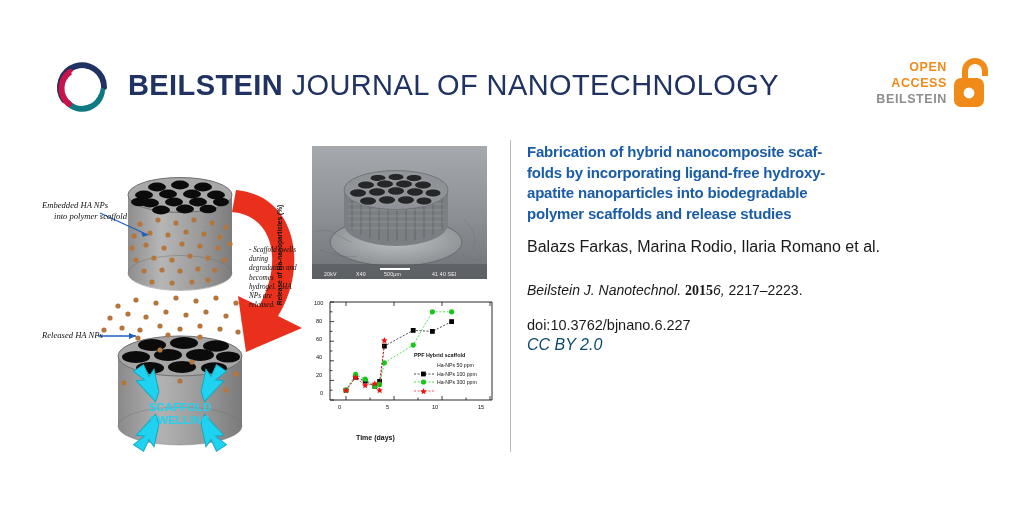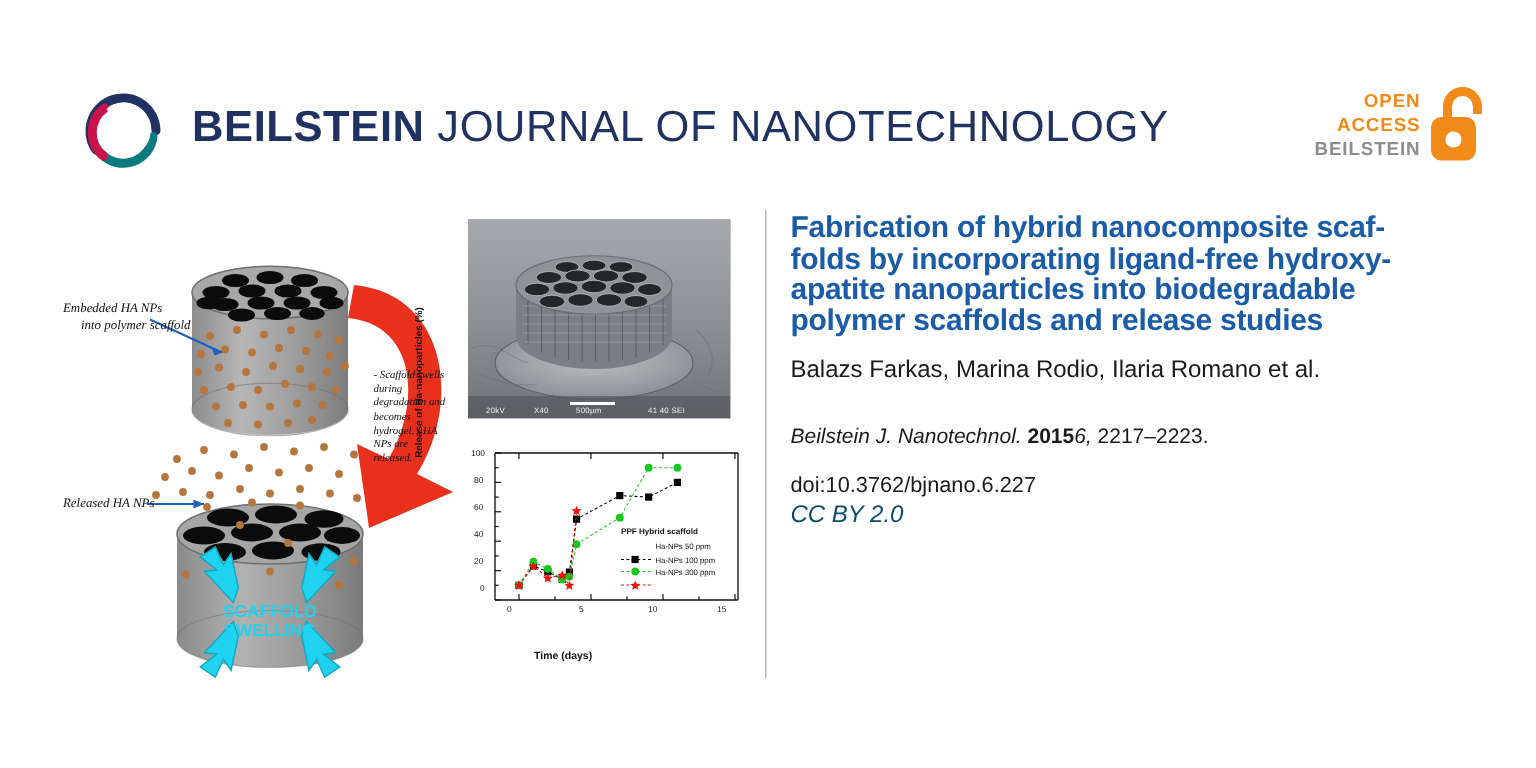--- a/index.html
+++ b/index.html
@@ -23,26 +23,26 @@
   .oa-text{position:absolute;right:47px;top:2px;text-align:right;line-height:16px;}
   .oa-line{font-size:12.5px;font-weight:bold;letter-spacing:.6px;color:#f08a19;}
   .oa-line.plat{color:#8d8d8d;}
   .oa-lock{position:absolute;right:0;top:0px;width:42px;height:52px;}
 
   
   .divider{position:absolute;left:510px;top:140px;width:1px;height:312px;background:#b9b9b9;}
 
   
   .rpanel{position:absolute;left:527px;top:142px;width:450px;}
-  .art-title{font-size:20px;font-weight:bold;line-height:20.5px;color:#1a5ca8;letter-spacing:-.2px;}
+  .art-title{font-size:15px;font-weight:bold;line-height:20.5px;color:#1a5ca8;letter-spacing:-.2px;}
   .art-title div{white-space:nowrap;}
   .authors{margin-top:14px;font-size:16px;color:#1a1a1a;}
   .citation{margin-top:26px;font-size:14px;color:#1a1a1a;}
   .citation .it{font-style:italic;}
-  .citation .bd{font-weight:bold;}
+  .citation .bd{font-weight:bold;font-family:Liberation Serif, serif;}
   .doi{margin-top:17px;font-size:14.5px;color:#1a1a1a;line-height:19px;}
   .ccby{font-size:16px;color:#0c4a6e;line-height:19px;font-style:italic;}
 
   
   .graphic{position:absolute;left:40px;top:138px;width:460px;height:315px;}
   .lbl{position:absolute;font-style:italic;font-size:8.6px;color:#111;line-height:11px;
        font-family:"Liberation Serif", serif;white-space:nowrap;}
   .lbl.note{font-size:7.2px;line-height:9.2px;white-space:normal;width:48px;}
 
   

